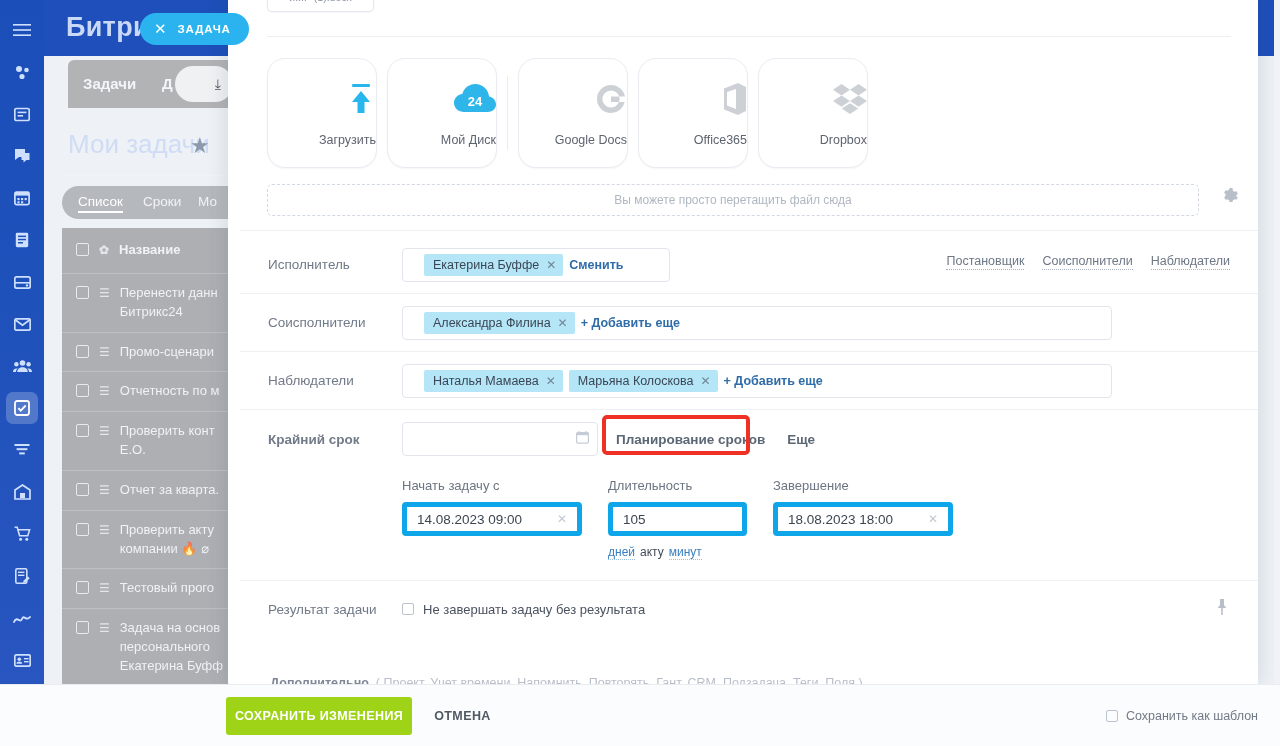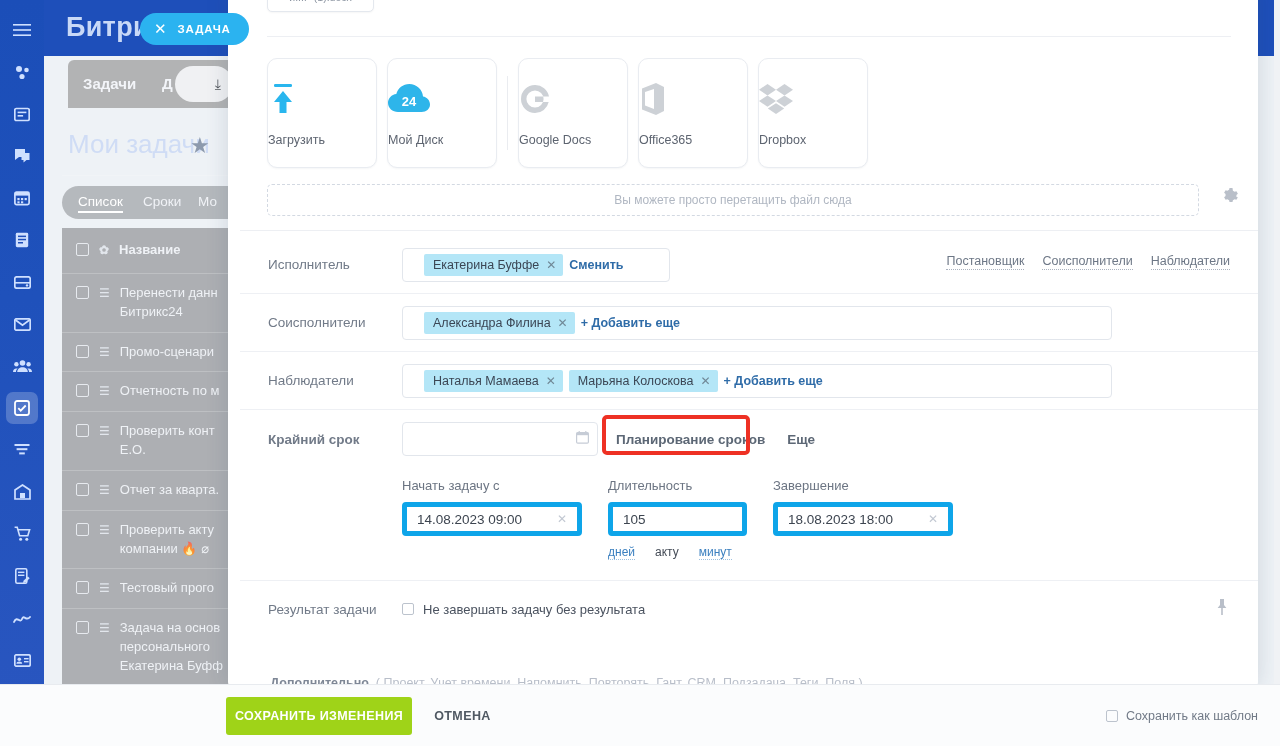--- a/index.html
+++ b/index.html
@@ -111,22 +111,22 @@
     background:#fff; border:1px solid #e4e8ee; border-radius:5px;
     display:flex; align-items:center; justify-content:center; text-align:center;
     color:#8a93a0; font-size:10.5px; line-height:1.35; padding:0 6px;
     box-shadow:0 1px 2px rgba(0,0,0,.04);
   }
   .divider-soft { position:absolute; left:27px; width:964px; height:1px; background:#edeff3; }
 
   
   .tiles { position:absolute; left:27px; top:78px; display:flex; align-items:center; }
   .tile {
-    width:110px; height:110px; background:#fff; border:1px solid #e9ecf1; border-radius:10px;
-    display:flex; flex-direction:column; align-items:flex-start; justify-content:center; gap:14px;
+    width:110px; height:110px; background:#fff; border:1px solid #e9ecf1; border-radius:18px;
+    display:flex; flex-direction:column; align-items:flex-end; justify-content:center; gap:14px;
     margin-right:10px; box-shadow:0 1px 2px rgba(20,40,80,.045);
   }
   .tile-label { font-size:12.5px; color:#5d6470; }
   .tile-sep { width:1px; height:74px; background:#eaecf0; margin:0 10px 0 0; }
   .tile-ico { height:40px; display:flex; align-items:center; justify-content:center; }
 
   .dropzone {
     position:absolute; left:27px; top:204px; width:932px; height:32px;
     border:1px dashed #d3d9e2; border-radius:5px;
     display:flex; align-items:center; justify-content:center;
@@ -186,21 +186,21 @@
   .pfield-label { color:#6c7583; font-size:13px; margin-bottom:9px; }
   .pinput {
     height:34px; border:5px solid #0ea5e9; border-radius:4px; background:#fff;
     display:flex; align-items:center; justify-content:space-between;
     padding:0 10px; color:#3d4550; font-size:13.5px;
   }
   .pinput .clr { color:#c2c8d2; font-size:12px; cursor:pointer; }
   .w-start { width:180px; }
   .w-dur { width:139px; }
   .w-end { width:180px; }
-  .units { display:flex; gap:20px; margin-top:9px; }
+  .units { display:flex; gap:5px; margin-top:9px; }
   .unit { font-size:12px; color:#3a7fbf; border-bottom:1px dotted #9cc0e0; cursor:pointer; }
   .unit.on { color:#444b56; border-bottom:none; }
 
   
   .result-row { display:flex; align-items:center; padding:0 28px; min-height:56px; }
   .chk-sq { width:12px; height:12px; border:1px solid #bcc3cd; border-radius:2px; margin-right:9px; }
   .chk-lbl { color:#4a525f; font-size:13px; }
   .pin-ico { position:absolute; right:30px; color:#b9bfc9; }
 
   

